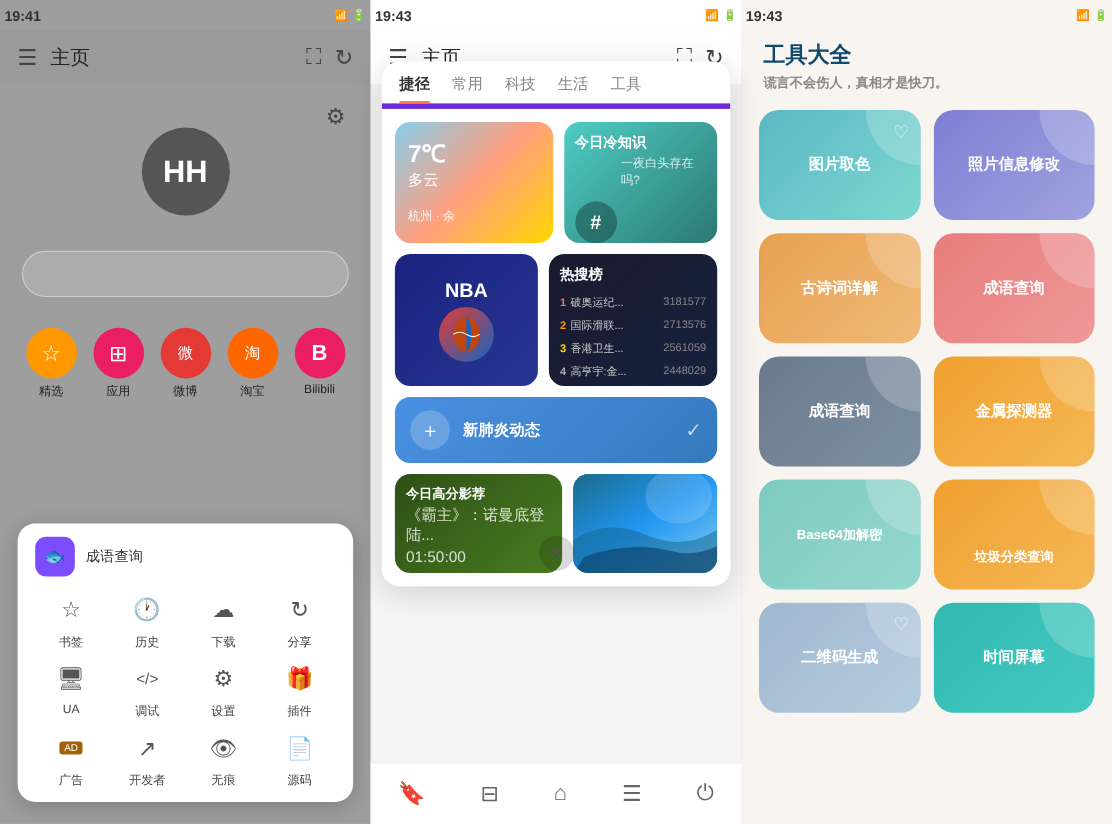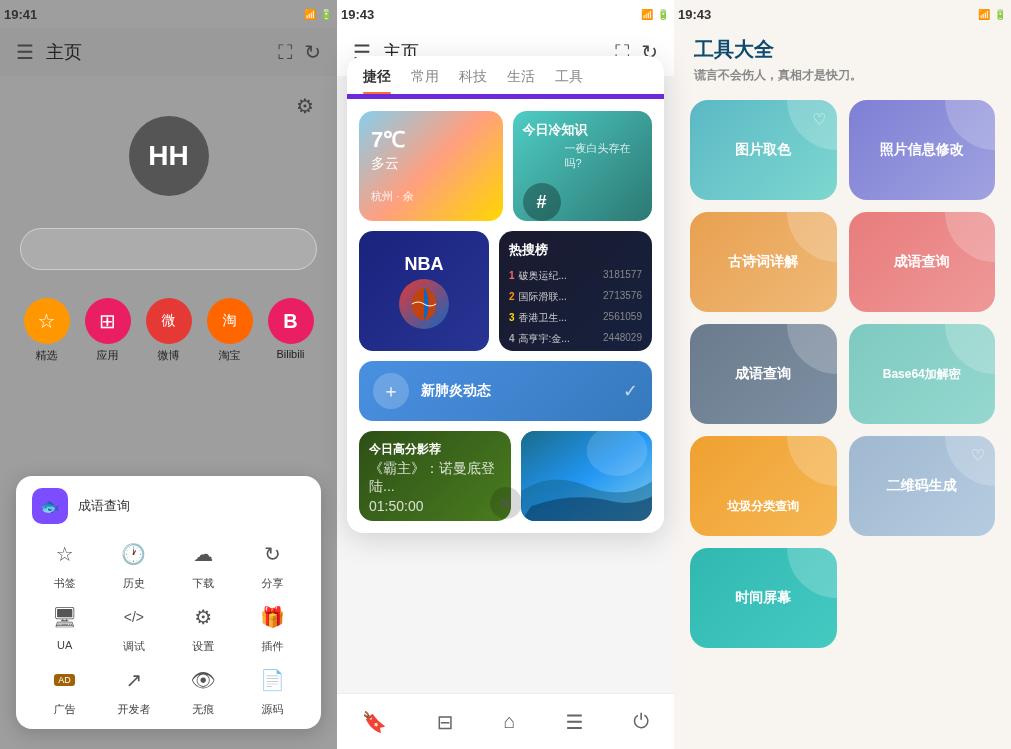--- a/index.html
+++ b/index.html
@@ -623,20 +623,24 @@
     <div class="tool-card" style="background: linear-gradient(135deg, #e87c7c, #ef9898);">
       <div class="tool-corner"></div>
       <span class="tool-card-label">成语查询</span>
     </div>
 
     <div class="tool-card" style="background: linear-gradient(135deg, #6b7b8d, #7d8fa3);">
       <div class="tool-corner"></div>
       <span class="tool-card-label">成语查询</span>
     </div>
 
+    <div class="tool-card" style="background: linear-gradient(135deg, #f0a030, #f5b855);">
+      <div class="tool-corner"></div>
+      <span class="tool-card-label">金属探测器</span>
+    </div>
 
     <div class="tool-card" style="background: linear-gradient(135deg, #7ecac0, #95d8d0);">
       <div class="tool-corner"></div>
       <span class="tool-card-label" style="font-size:12px;">Base64加解密</span>
     </div>
 
     <div class="tool-card" style="background: linear-gradient(135deg, #f0a030, #f5b855);">
       <div class="tool-corner"></div>
       <span class="tool-card-label" style="font-size:12px;margin-top:40px;">垃圾分类查询</span>
     </div>

